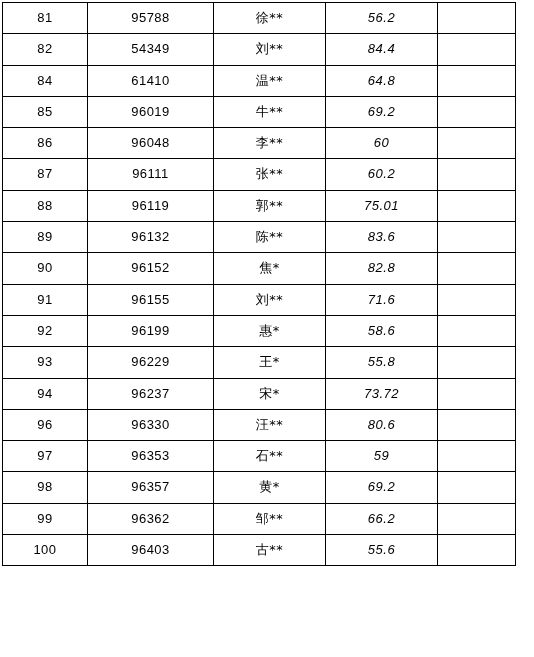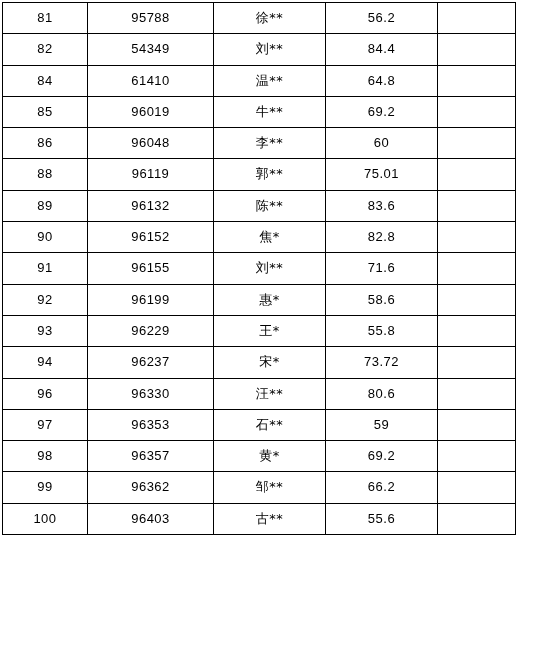--- a/index.html
+++ b/index.html
@@ -32,21 +32,21 @@
     text-align: center;
     vertical-align: middle;
     padding: 0;
     line-height: 1.1;
     font-weight: normal;
     letter-spacing: 0.5px;
   }
   td.col-seq   { width: 84px; }
   td.col-id    { width: 125px; }
   td.col-name  { width: 111px; letter-spacing: 0px; }
-  td.col-score { width: 111px; }
+  td.col-score { width: 111px; font-style: italic; }
   td.col-blank { width: 77px; }
 
   td.col-name .name-text {
     font-family: "DejaVu Sans", "Liberation Sans", sans-serif;
     font-size: 13px;
   }
 </style>
 </head>
 <body>
 
@@ -79,20 +79,27 @@
           <td class="col-id">96019</td>
           <td class="col-name"><span class="name-text">牛**</span></td>
           <td class="col-score">69.2</td>
           <td class="col-blank"></td>
         </tr>
         <tr>
           <td class="col-seq">86</td>
           <td class="col-id">96048</td>
           <td class="col-name"><span class="name-text">李**</span></td>
           <td class="col-score">60</td>
+          <td class="col-blank"></td>
+        </tr>
+        <tr>
+          <td class="col-seq">87</td>
+          <td class="col-id">96111</td>
+          <td class="col-name"><span class="name-text">张**</span></td>
+          <td class="col-score">60.2</td>
           <td class="col-blank"></td>
         </tr>
         <tr>
           <td class="col-seq">88</td>
           <td class="col-id">96119</td>
           <td class="col-name"><span class="name-text">郭**</span></td>
           <td class="col-score">75.01</td>
           <td class="col-blank"></td>
         </tr>
         <tr>

